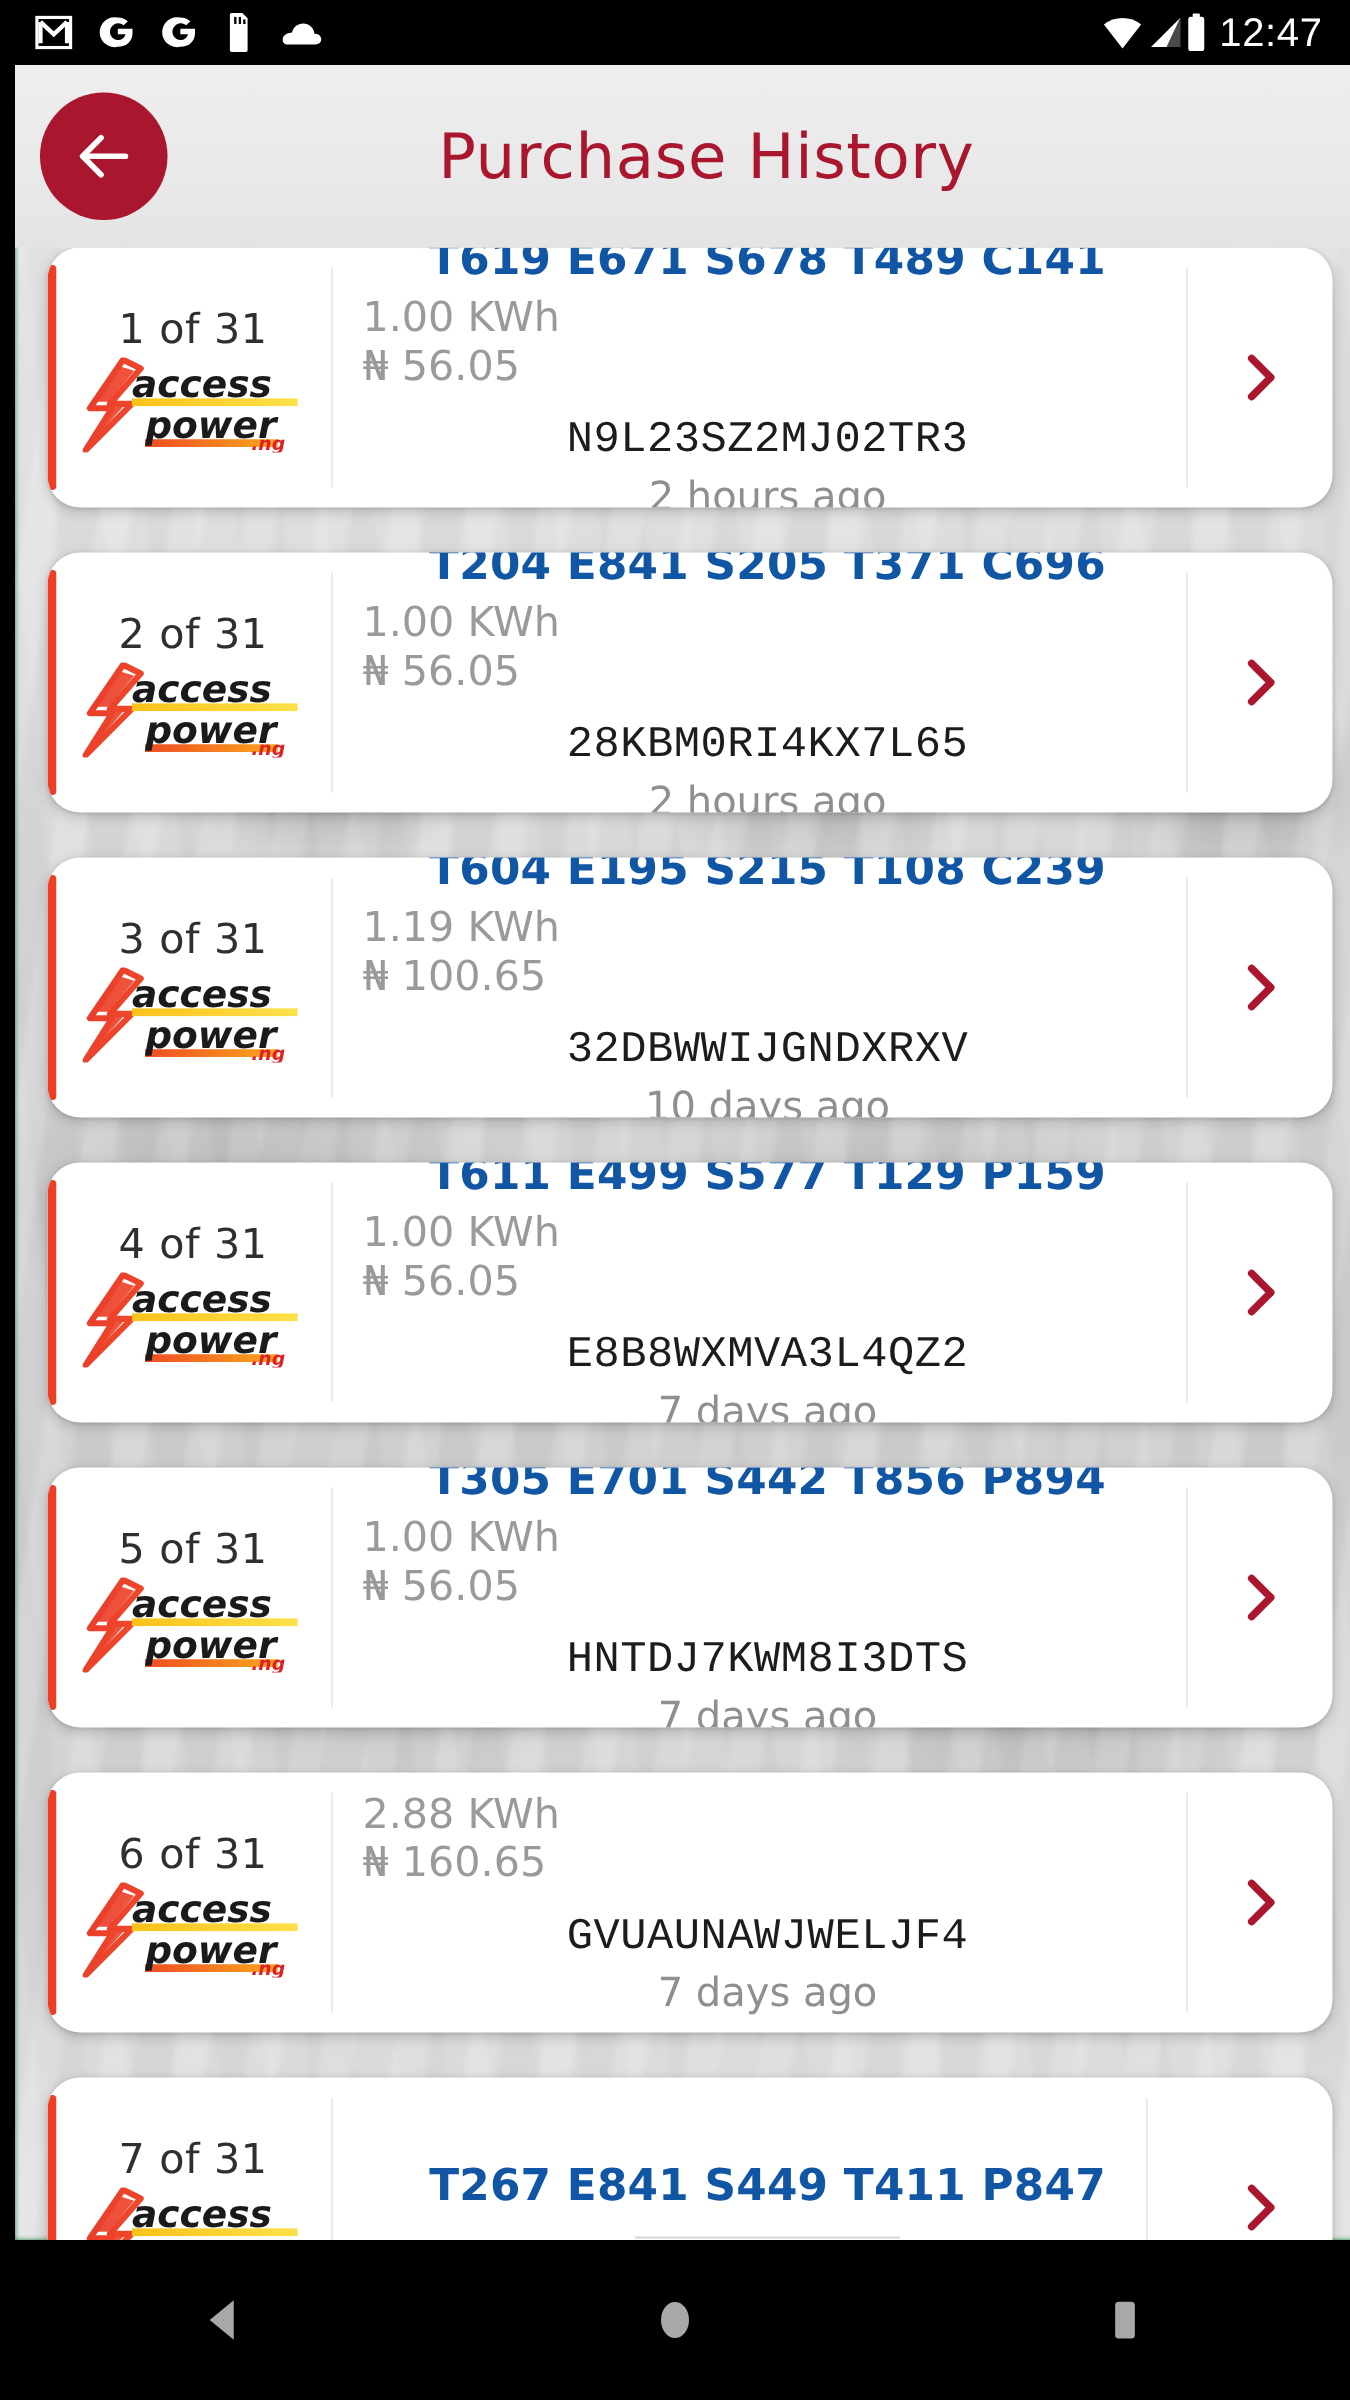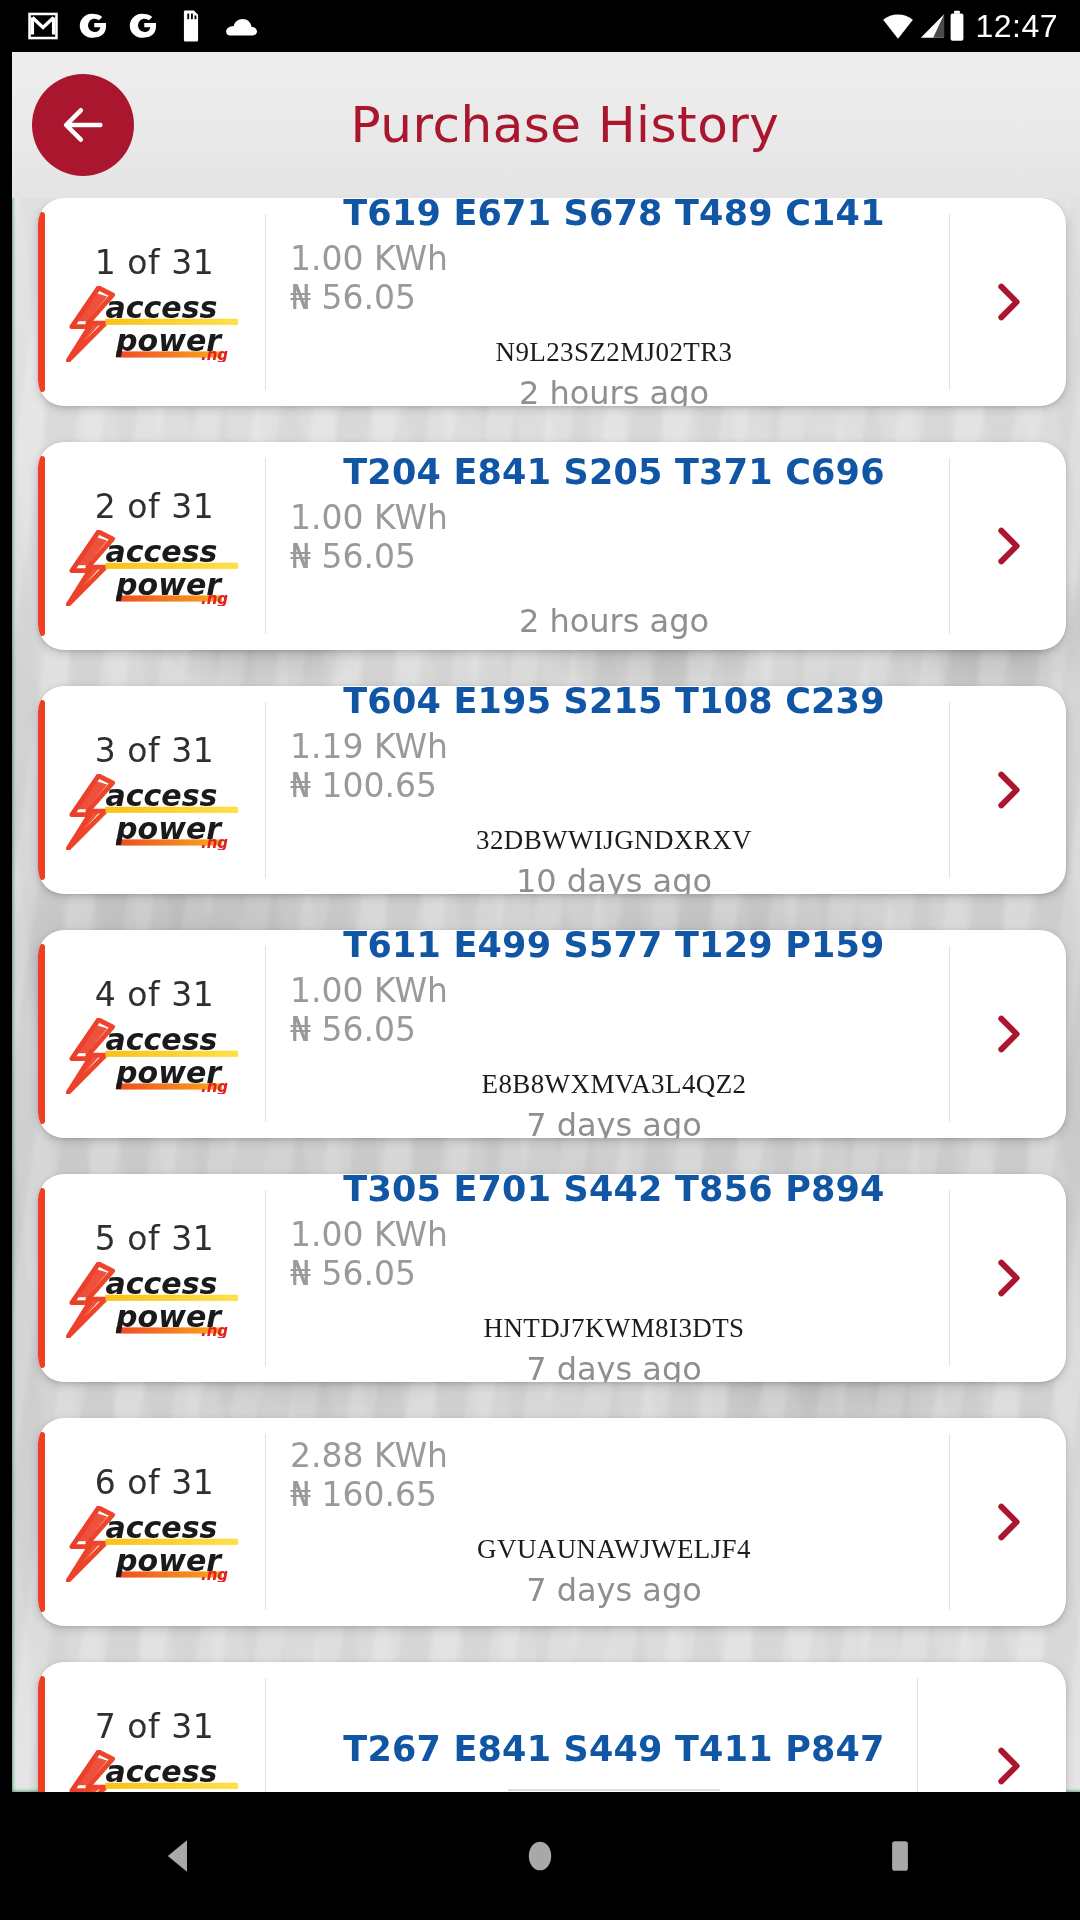--- a/index.html
+++ b/index.html
@@ -127,23 +127,23 @@
     justify-content:space-between; padding:0 10px;flex-direction:column;
   }
   .kwh, .amount{
     color:#9a9a9a; font-size:33px; font-weight:400;
     white-space:nowrap; font-family:"DejaVu Sans", sans-serif;
   }
   .token-sep{
     width:212px; height:1.5px; background:#dcdcdc; margin:14px 0 6px;
   }
   .token{
-    color:#1c1c1c; font-size:27px; font-weight:400;
+    color:#1c1c1c; font-size:35px; font-weight:400;
     letter-spacing:.4px; white-space:nowrap;
-    font-family:Liberation Serif, serif;
+    font-family:Liberation Mono, monospace;
   }
   .ago{
     color:#8f8f8f; font-size:32px; font-weight:400;
     margin-top:6px; white-space:nowrap;
     font-family:"DejaVu Sans", sans-serif;
   }
 
   
   .card-right{
     flex:0 0 116px;
@@ -303,20 +303,21 @@
         <text x="152" y="84" font-family="DejaVu Sans, sans-serif" font-size="17" font-weight="bold" font-style="italic" fill="#e01f26">.ng</text>
       </svg>
     </div>
     <div class="card-mid">
       <div class="meter-no">T204 E841 S205 T371 C696</div>
       <div class="kwh-row">
         <span class="kwh">1.00 KWh</span>
         <span class="amount">₦ 56.05</span>
       </div>
       <div class="token-sep"></div>
+      <div class="token">28KBM0RI4KX7L65</div>
       <div class="ago">2 hours ago</div>
     </div>
     <div class="card-right">
       <svg width="46" height="46" viewBox="0 0 24 24">
         <path d="M8.5 4 L16.5 12 L8.5 20" fill="none" stroke="#a9162e" stroke-width="3.1" stroke-linecap="round" stroke-linejoin="round"></path>
       </svg>
     </div>
   </div>
 
   <div class="card">

